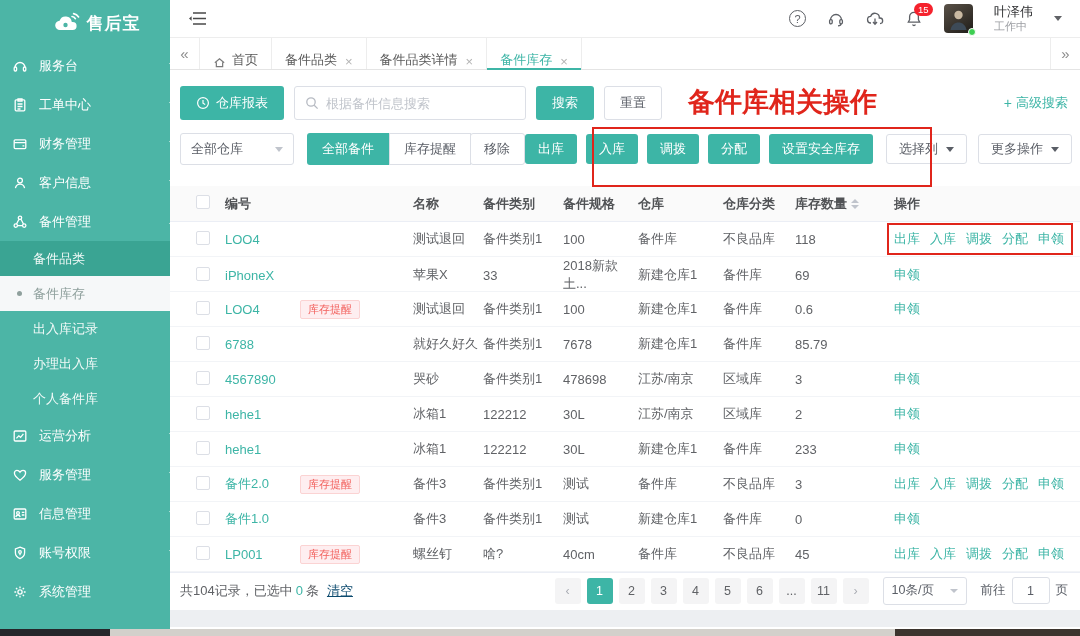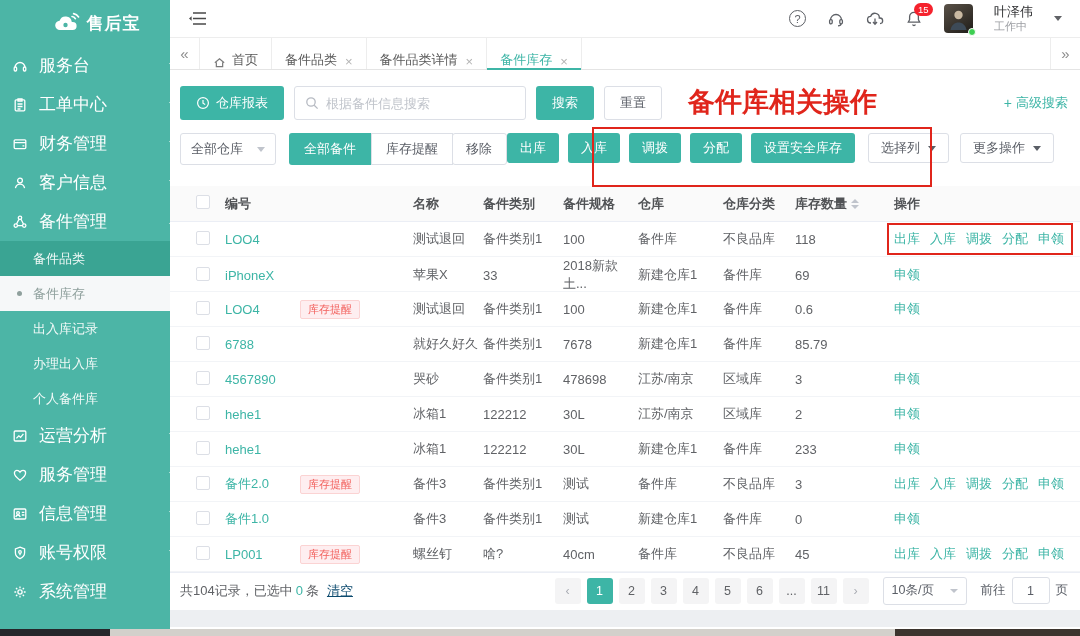--- a/index.html
+++ b/index.html
@@ -4,21 +4,21 @@
 <style>
   * { margin:0; padding:0; box-sizing:border-box; }
   html,body { background:#fff; }
   body { font-family:"Liberation Sans","DejaVu Sans",sans-serif; }
   .app { position:relative; width:1080px; height:636px; background:#fff; overflow:hidden; }
 
   
   .sidebar { position:absolute; left:0; top:0; width:193px; height:629px; background:#4cb5a6; color:#fff; }
   .logo { height:46px; display:flex; align-items:center; justify-content:center; gap:7px; }
   .logo-text { font-size:17px; font-weight:bold; letter-spacing:1px; }
-  .menu-item { height:39px; display:flex; align-items:center; padding:0 16px 0 12px; font-size:17px; cursor:pointer; }
+  .menu-item { height:39px; display:flex; align-items:center; padding:0 16px 0 12px; font-size:13px; cursor:pointer; }
   .mi-icon { width:16px; height:16px; display:inline-flex; margin-right:11px; flex:0 0 16px; }
   .mi-icon svg, .logo-icon svg { width:100%; height:100%; }
   .mi-label { flex:1; }
   .mi-arrow { width:0; height:0; border-left:4.5px solid transparent; border-right:4.5px solid transparent; }
   .mi-arrow.down { border-top:5px solid #eaf6f4; }
   .mi-arrow.up { border-bottom:5px solid #eaf6f4; }
   .submenu-item { position:relative; height:35px; display:flex; align-items:center; padding-left:33px; font-size:13px; cursor:pointer; color:#f2faf8; }
   .submenu-item.highlight { background:#3aa493; }
   .submenu-item.active { background:#f6f8f9; color:#8fa09d; }
   .submenu-item .dot { position:absolute; left:17px; width:5px; height:5px; border-radius:50%; background:#8fa09d; }
@@ -63,21 +63,21 @@
   .h30 { height:30px; padding:0 12px; }
   .ic14 { width:14px; height:14px; display:inline-flex; }
   .ic14 svg { width:100%; height:100%; }
   .search-box { width:232px; height:34px; margin-left:10px; border:1px solid #dcdfe6; border-radius:3px; display:flex; align-items:center; padding:0 10px; gap:7px; background:#fff; }
   .search-box svg { width:14px; height:14px; color:#b6bac2; }
   .search-box input { border:none; outline:none; flex:1; font-size:13px; color:#606266; font-family:inherit; }
   .search-box input::placeholder { color:#bfc3ca; }
   .adv-link { margin-left:auto; color:#3db5a6; font-size:13px; display:flex; align-items:center; gap:4px; cursor:pointer; }
   .adv-plus { font-size:14px; }
 
-  .row2 { display:flex; margin:13px 26px 0 10px; height:32px; }
+  .row2 { display:flex; align-items:center; margin:13px 8px 0 10px; height:32px; }
   .wh-select { width:120px; height:32px; border:1px solid #dcdfe6; border-radius:3px; display:flex; align-items:center; padding:0 10px; font-size:13px; color:#5a5e66; cursor:pointer; background:#fff; }
   .wh-select .sel-caret { margin-left:auto; width:0; height:0; border-left:4px solid transparent; border-right:4px solid transparent; border-top:5px solid #c0c4cc; }
   .viewtabs { display:flex; margin-left:13px; }
   .viewtabs .btn { border-radius:0; }
   .viewtabs .btn:first-child { border-radius:3px 0 0 3px; }
   .viewtabs .btn.plain + .btn.plain { margin-left:-1px; }
   .vt-remove { margin-left:10px; border-radius:3px !important;padding-left:13px; }
   .actions { display:flex; gap:9px; margin-left:auto; }
   .col-btns { display:flex; gap:11px; margin-left:13px; }
   .btn .b-caret { width:0; height:0; border-left:4px solid transparent; border-right:4px solid transparent; border-top:5px solid #5a5e66; margin-left:2px; }

